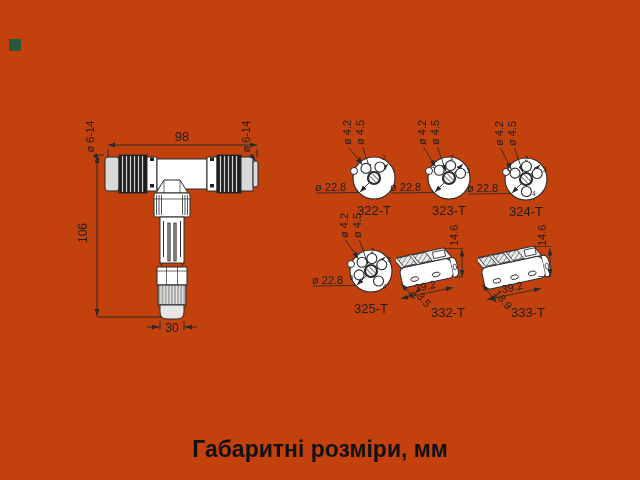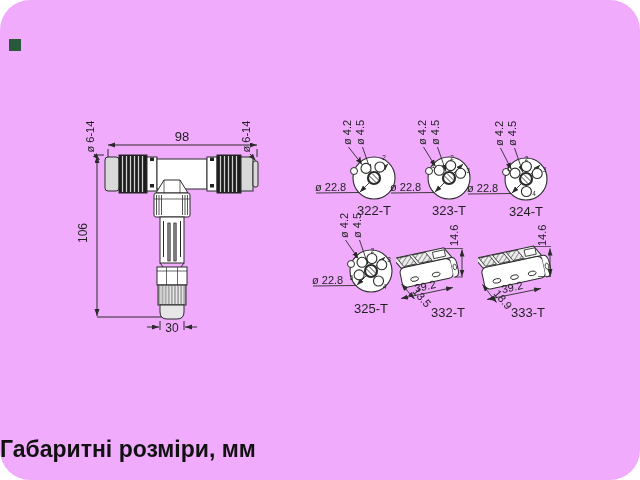--- a/index.html
+++ b/index.html
@@ -1,27 +1,27 @@
 <!DOCTYPE html>
 <html><head>
 <meta charset="utf-8">
 <style>
   html,body{margin:0;padding:0;background:#fff;}
   .canvas{position:relative;width:640px;height:480px;background:#ffffff;overflow:hidden;
           font-family:"Liberation Sans", sans-serif;}
   .abs{position:absolute;}
   .corner{width:12px;height:12px;}
-  .caption{left:0;top:436px;width:640px;text-align:left;font-size:23px;font-weight:bold;color:#111;}
+  .caption{left:0;top:436px;width:640px;text-align:center;font-size:23px;font-weight:bold;color:#111;}
   svg text{stroke:none;fill:#1f1f1f;}
   .defsvg{position:absolute;width:0;height:0;}
 </style>
 </head>
 <body>
 
-<div class="canvas" style="background: #f0abfc; border-radius: 30px;">
+<div class="canvas" style="background: #c2410c;">
 
   <svg class="defsvg">
     <defs>
       <marker id="arw" markerWidth="8" markerHeight="6" refX="7" refY="2.5" orient="auto" markerUnits="userSpaceOnUse">
         <path d="M0,0 L7,2.5 L0,5 Z" fill="#2a2a2a"></path>
       </marker>
       <pattern id="hatch45" width="4" height="4" patternUnits="userSpaceOnUse" patternTransform="rotate(45)">
         <rect width="4" height="4" fill="#ececec"></rect>
         <line x1="0" y1="0" x2="0" y2="4" stroke="#555" stroke-width="1.2"></line>
       </pattern>

